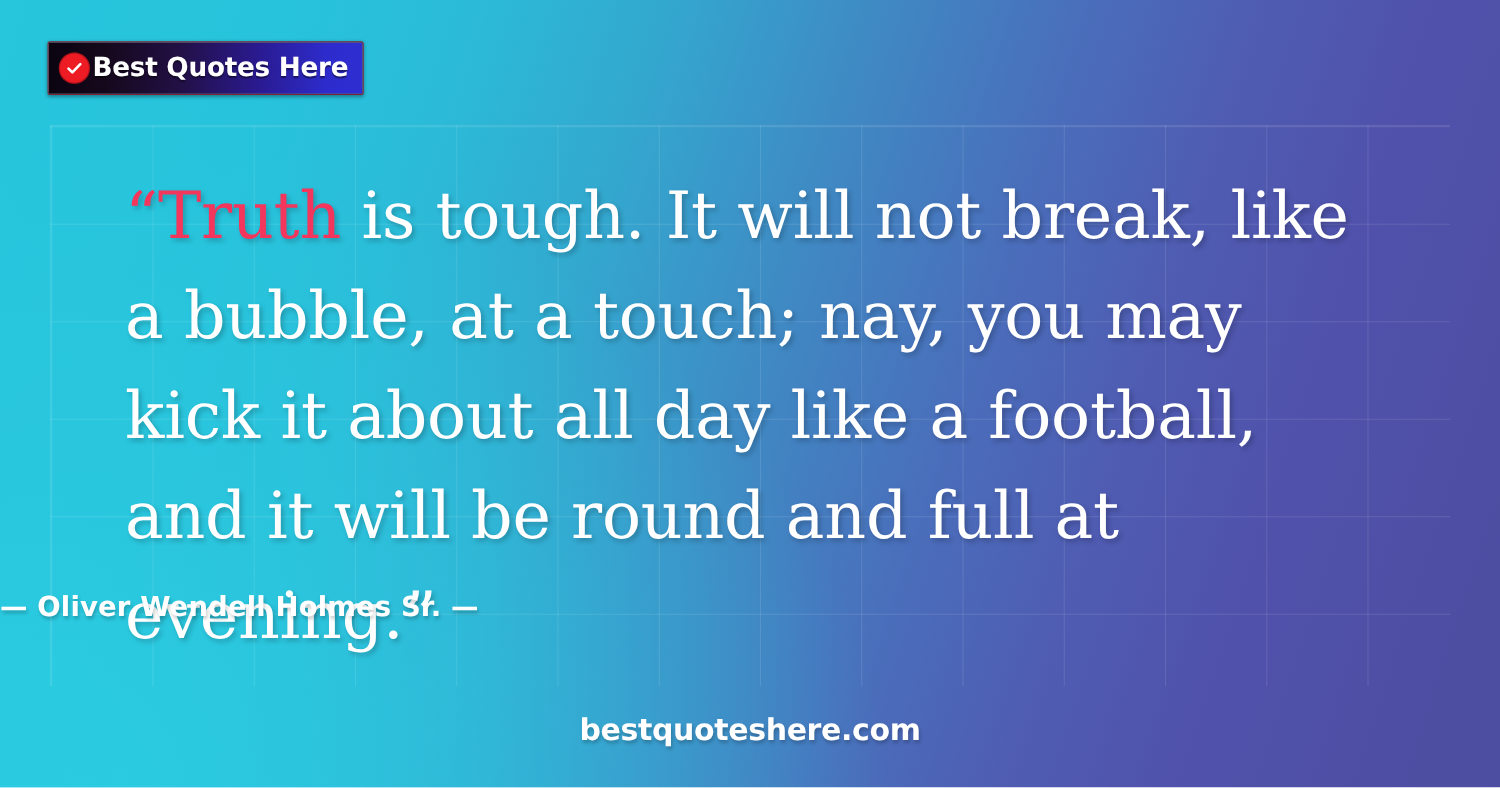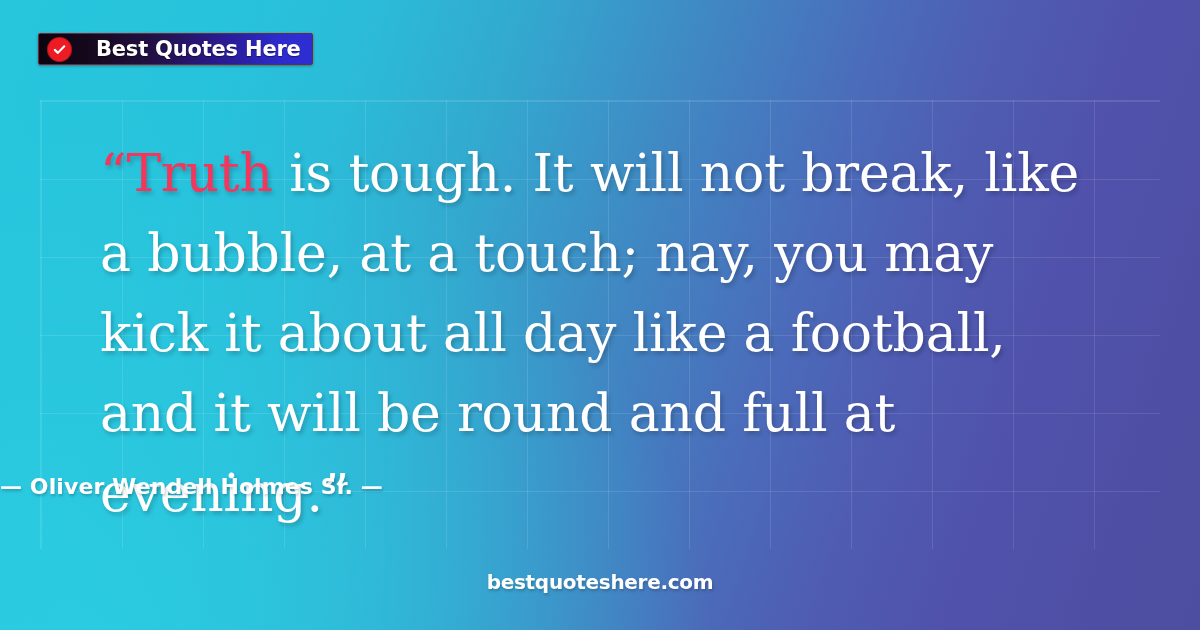--- a/index.html
+++ b/index.html
@@ -63,24 +63,24 @@
     border-left: 1px solid rgba(255,255,255,0.11);
     box-sizing: border-box;
     pointer-events: none;
   }
 
   
   .badge {
     position: absolute;
     left: 38px;
     top: 33px;
-    height: 32px;
+    height: 43px;
     display: flex;
     align-items: center;
-    gap: 24px;
+    gap: 2px;
     padding: 0 11px 0 8px;
     box-sizing: border-box;
     background: linear-gradient(90deg,
         #0a0410 0%,
         #16081c 18%,
         #221046 42%,
         #2a1a8e 66%,
         #2d2bcb 88%,
         #2f2ed2 100%);
     border: 1px solid #7c2437;
@@ -150,21 +150,21 @@
 
   
   .footer {
     position: absolute;
     left: 0;
     right: 0;
     top: 570px;
     text-align: center;
     font-family: "DejaVu Sans", "Liberation Sans", sans-serif;
     font-weight: 700;
-    font-size: 20px;
+    font-size: 24px;
     color: #ffffff;
     letter-spacing: -0.3px;
     text-shadow: 1px 2px 3px rgba(0,0,0,0.22);
   }
 </style>
 </head>
 <body>
 
 <div class="canvas">
 

